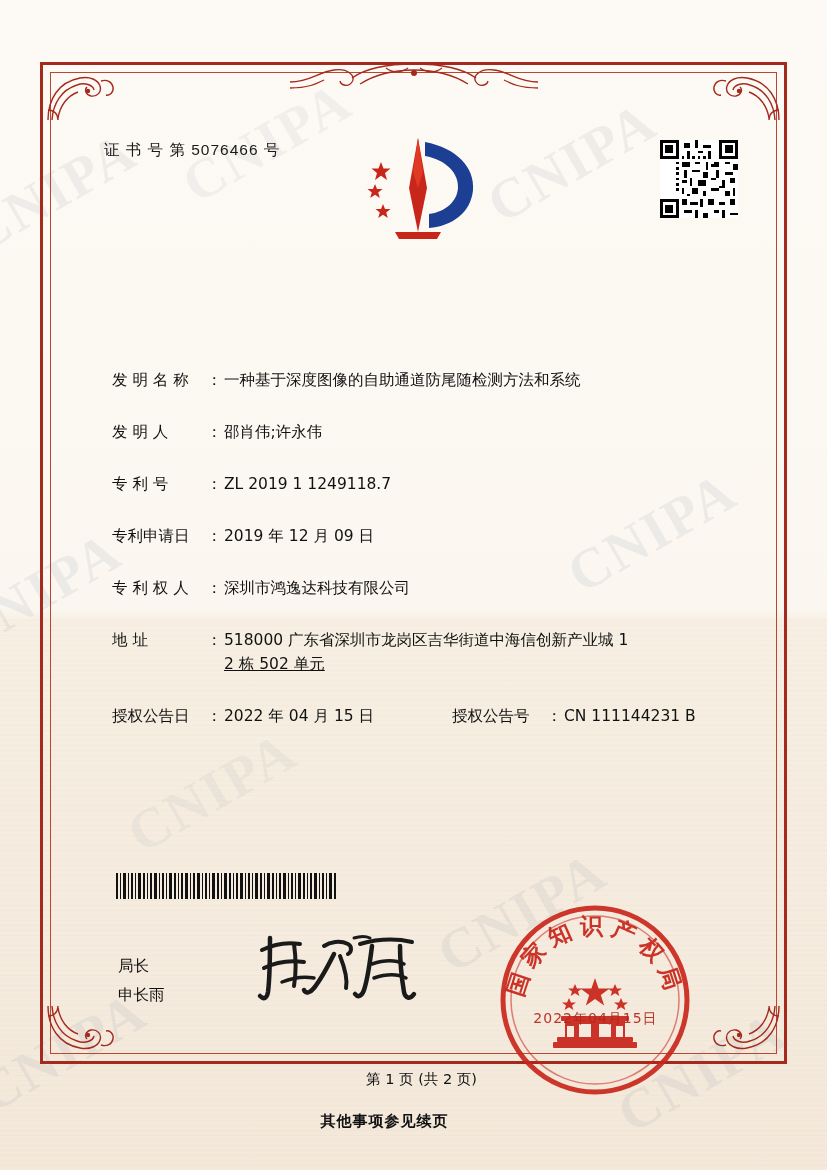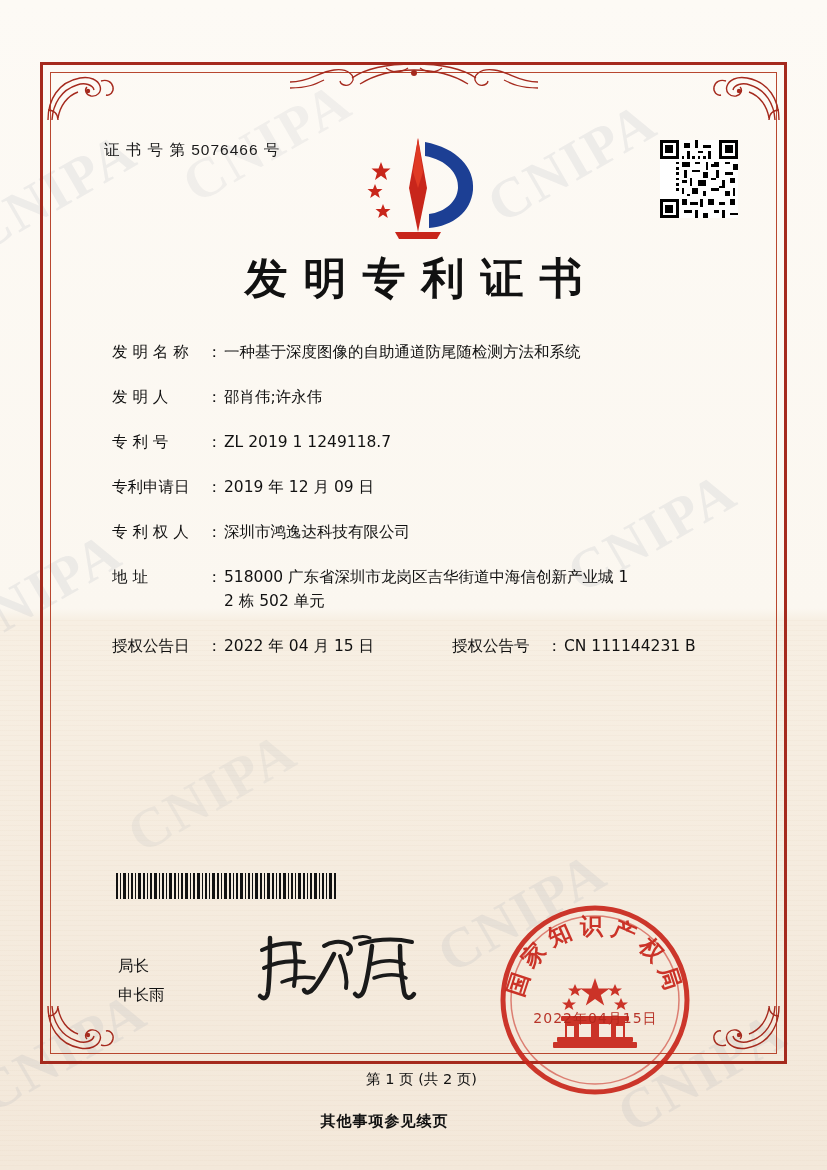--- a/index.html
+++ b/index.html
@@ -146,39 +146,40 @@
     left: 112px; top: 340px;
     width: 610px;
   }
   .field-row {
     display: flex;
     align-items: flex-start;
     margin-bottom: 21px;
     font-size: 15.5px;
     color: #111111;
     line-height: 1.55;
+    margin-top: 28px;
   }
   .field-label {
     flex: 0 0 112px;
     display: flex;
     justify-content: space-between;
     font-family: "DejaVu Sans", sans-serif;
     white-space: nowrap;
   }
   .field-label > span { display: inline-block; }
   .field-colon {
     flex: 0 0 auto;
     padding: 0 2px 0 0;
   }
   .field-value {
     flex: 1 1 auto;
     font-family: "DejaVu Sans", sans-serif;
     word-break: break-all;
   }
-  .field-value .line2 { display: block; }
+  .field-value .line2 { display: block; text-decoration: underline; }
 
   
   .field-row.split .field-value { flex: 0 0 228px; }
   .split-label {
     flex: 0 0 112px;
     display: flex;
     justify-content: space-between;
     white-space: nowrap;
   }
   .split-value { flex: 1 1 auto; }
@@ -435,21 +436,20 @@
         <rect x="20" y="26" width="2" height="1"></rect>
           <rect x="23" y="26" width="1" height="3"></rect>
         <rect x="26" y="27" width="3" height="1"></rect>
           <rect x="19" y="9" width="1" height="1"></rect>
         <rect x="22" y="17" width="2" height="1"></rect>
           <rect x="10" y="20" width="1" height="1"></rect>
       </g>
     </svg>
   </div>
 
-  <div id="doc-title">发明专利证书</div>
 
   <div id="fields">
 
     <div class="field-row">
       <div class="field-label">
         <span>发 明 名 称</span>
         <span class="field-colon">：</span>
       </div>
       <div class="field-value">一种基于深度图像的自助通道防尾随检测方法和系统</div>
     </div>

